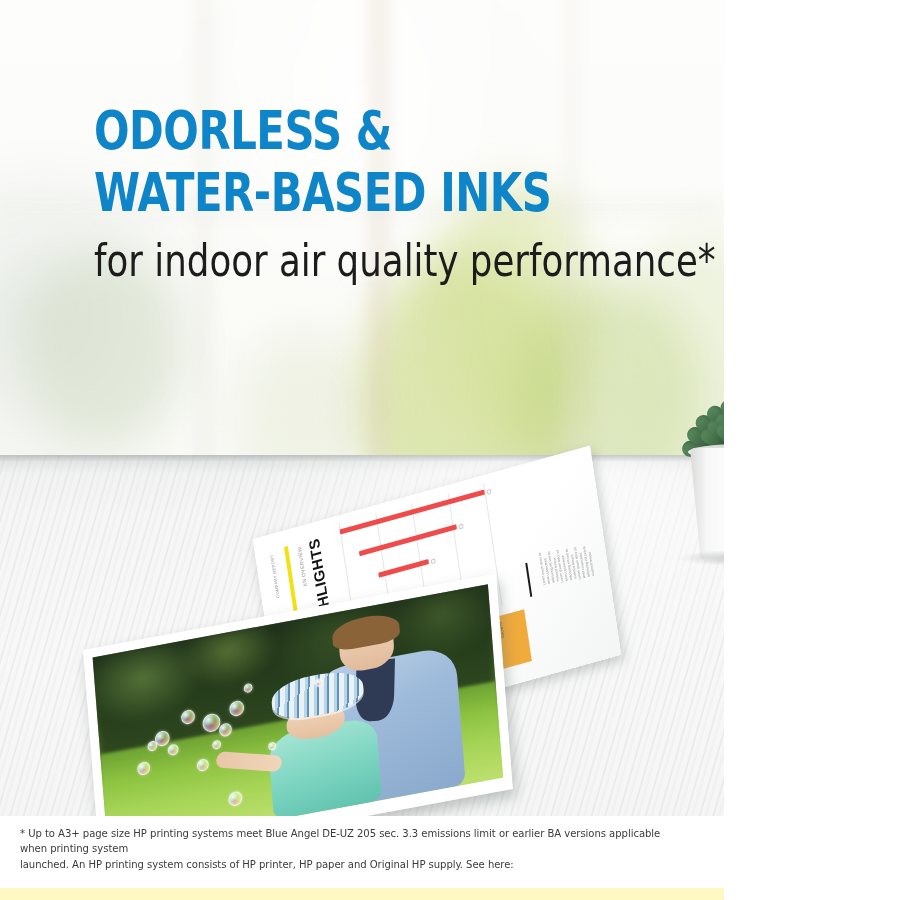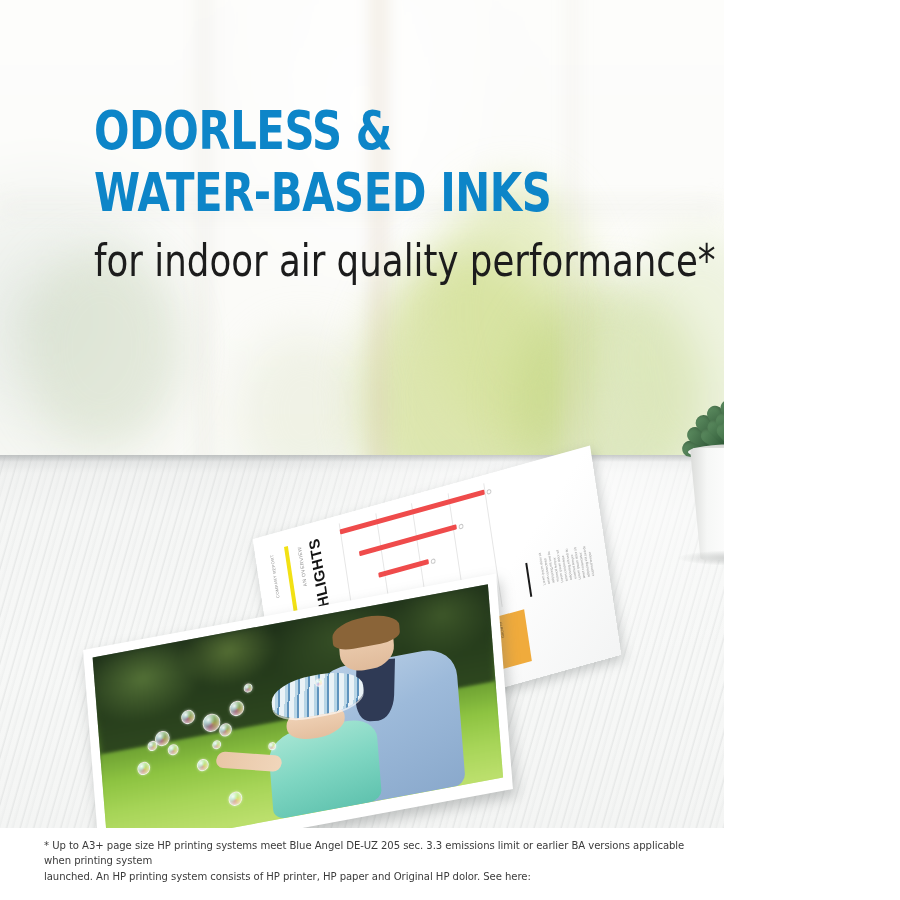--- a/index.html
+++ b/index.html
@@ -449,24 +449,24 @@
       radial-gradient(circle at 32% 28%, rgba(255,255,255,.92), rgba(255,255,255,.05) 42%),
       conic-gradient(from 200deg, rgba(255,120,190,.55), rgba(120,220,255,.55), rgba(170,255,140,.5), rgba(255,220,110,.55), rgba(255,120,190,.55));
     box-shadow: inset 0 0 4px rgba(255,255,255,.8), 0 0 3px rgba(255,255,255,.5);
     border: .6px solid rgba(255,255,255,.75);
   }
 
   
   .footnote {
     position: absolute;
     left: 0; right: 0;
-    bottom: 0;
+    bottom: 12px;
     height: 72px;
     background: #ffffff;
-    padding: 10px 36px 0 44px;
+    padding: 10px 36px 0 20px;
     box-sizing: border-box;
   }
   .footnote p {
     margin: 0;
     font-family: "Liberation Sans Narrow", "DejaVu Sans Condensed", "Liberation Sans", sans-serif;
     font-size: 11.2px;
     line-height: 15.4px;
     color: #3b3b3b;
     letter-spacing: -0.05px;
   }
@@ -628,16 +628,16 @@
             <div class="bubble" style="left: 31%; top: 82%; width: 12px; height: 12px;"></div>
             <div class="bubble" style="left: 12%; top: 48%; width: 8px; height: 8px;"></div>
             <div class="bubble" style="left: 28%; top: 54%; width: 7px; height: 7px;"></div>
           </div>
       </div>
     </div>
   </div>
 
   <div class="footnote">
     <p>* Up to A3+ page size HP printing systems meet Blue Angel DE-UZ 205 sec. 3.3 emissions limit or earlier BA versions applicable when printing system</p>
-    <p>launched. An HP printing system consists of HP printer, HP paper and Original HP dolor. See here:</p>
+    <p>launched. An HP printing system consists of HP printer, HP paper and Original HP supply. See here:</p>
   </div>
 
 </div>
 
 </body></html>

